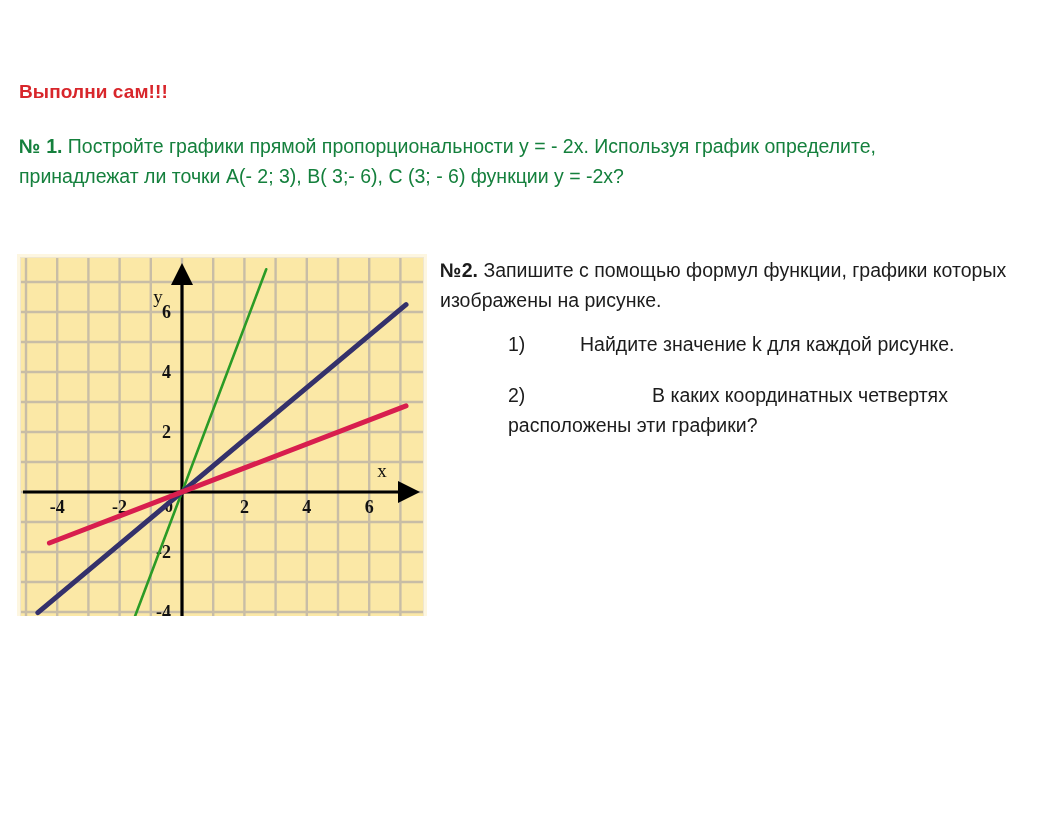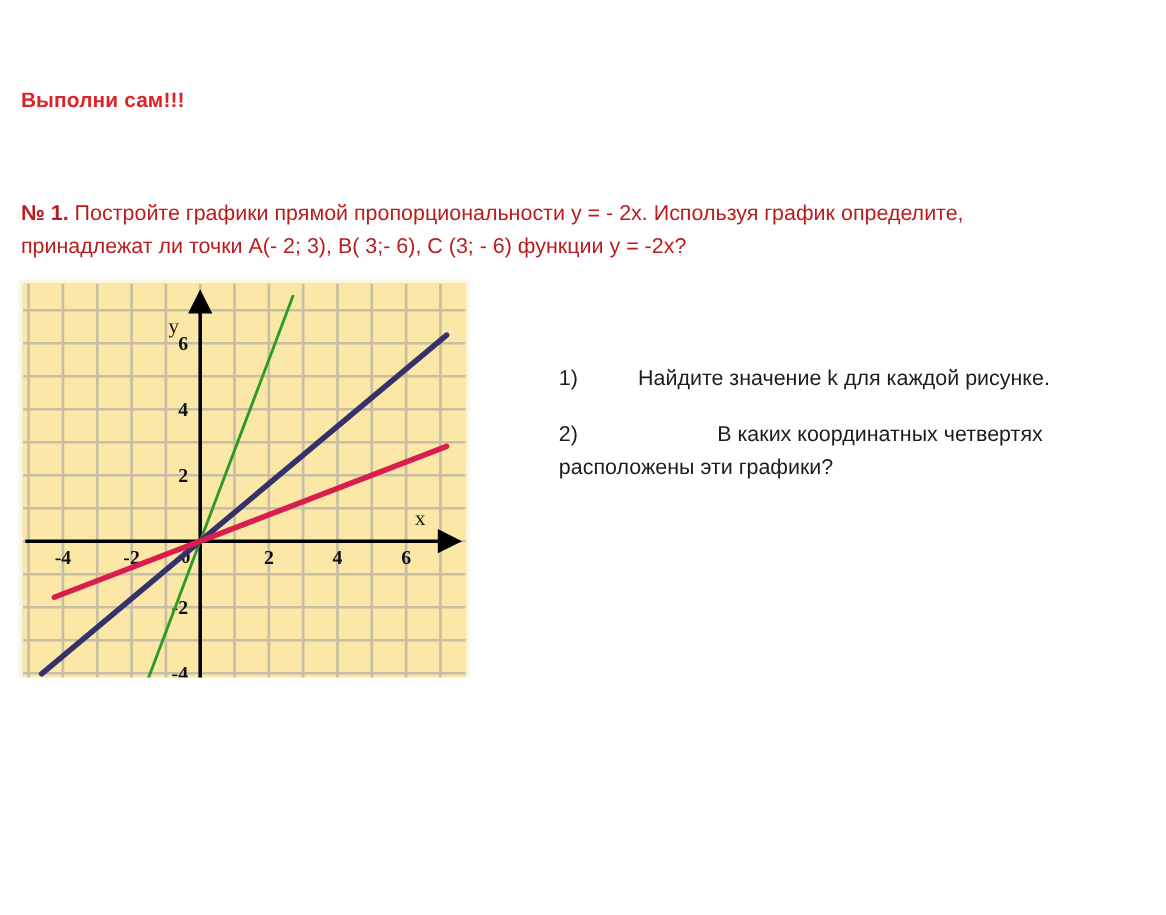--- a/index.html
+++ b/index.html
@@ -26,23 +26,22 @@
     color: #d8262b;
     letter-spacing: 0.1px;
     white-space: nowrap;
   }
 
   .task1 {
     position: absolute;
     left: 19px; top: 131px;
     width: 960px;
     font-size: 19.5px;
-    color: #b91c1c;
+    color: #15803d;
     line-height: 30px;
-    margin-top: 48px;
   }
   .task1 b { font-weight: bold; }
 
   
   .task2 {
     position: absolute;
     left: 440px; top: 255px;
     width: 570px;
     font-size: 19.5px;
     color: #1c1c1c;
@@ -73,20 +72,21 @@
 </style>
 </head>
 <body>
 
 <div id="page">
 
   <div class="hdr-alert">Выполни сам!!!</div>
 
   <div class="task1"><b>№ 1.</b><span> Постройте графики прямой пропорциональности y = - 2x. Используя график определите, принадлежат ли точки A(- 2; 3), B( 3;- 6), C (3; - 6) функции y = -2x?</span></div>
 
+  <div class="task2"><b>№2.</b><span> Запишите с помощью формул функции, графики которых изображены на рисунке.</span></div>
 
   <div class="sub-item" id="sub1"><span class="num">1)</span><span>Найдите значение k для каждой рисунке.</span></div>
 
   <div class="sub-item" id="sub2"><span class="num">2)</span><span class="cont" style="margin-left:72px;display:inline">В каких координатных четвертях расположены эти графики?</span></div>
 
   <div id="graph-figure">
     <svg id="graph-svg" width="404" height="388" viewBox="0 0 404 388">
         <rect x="0" y="0" width="404" height="388" fill="#fbe8a6"></rect>
         <g>
           <line x1="6" y1="0" x2="6" y2="388" stroke="#c8bda6" stroke-width="2.4"></line>

